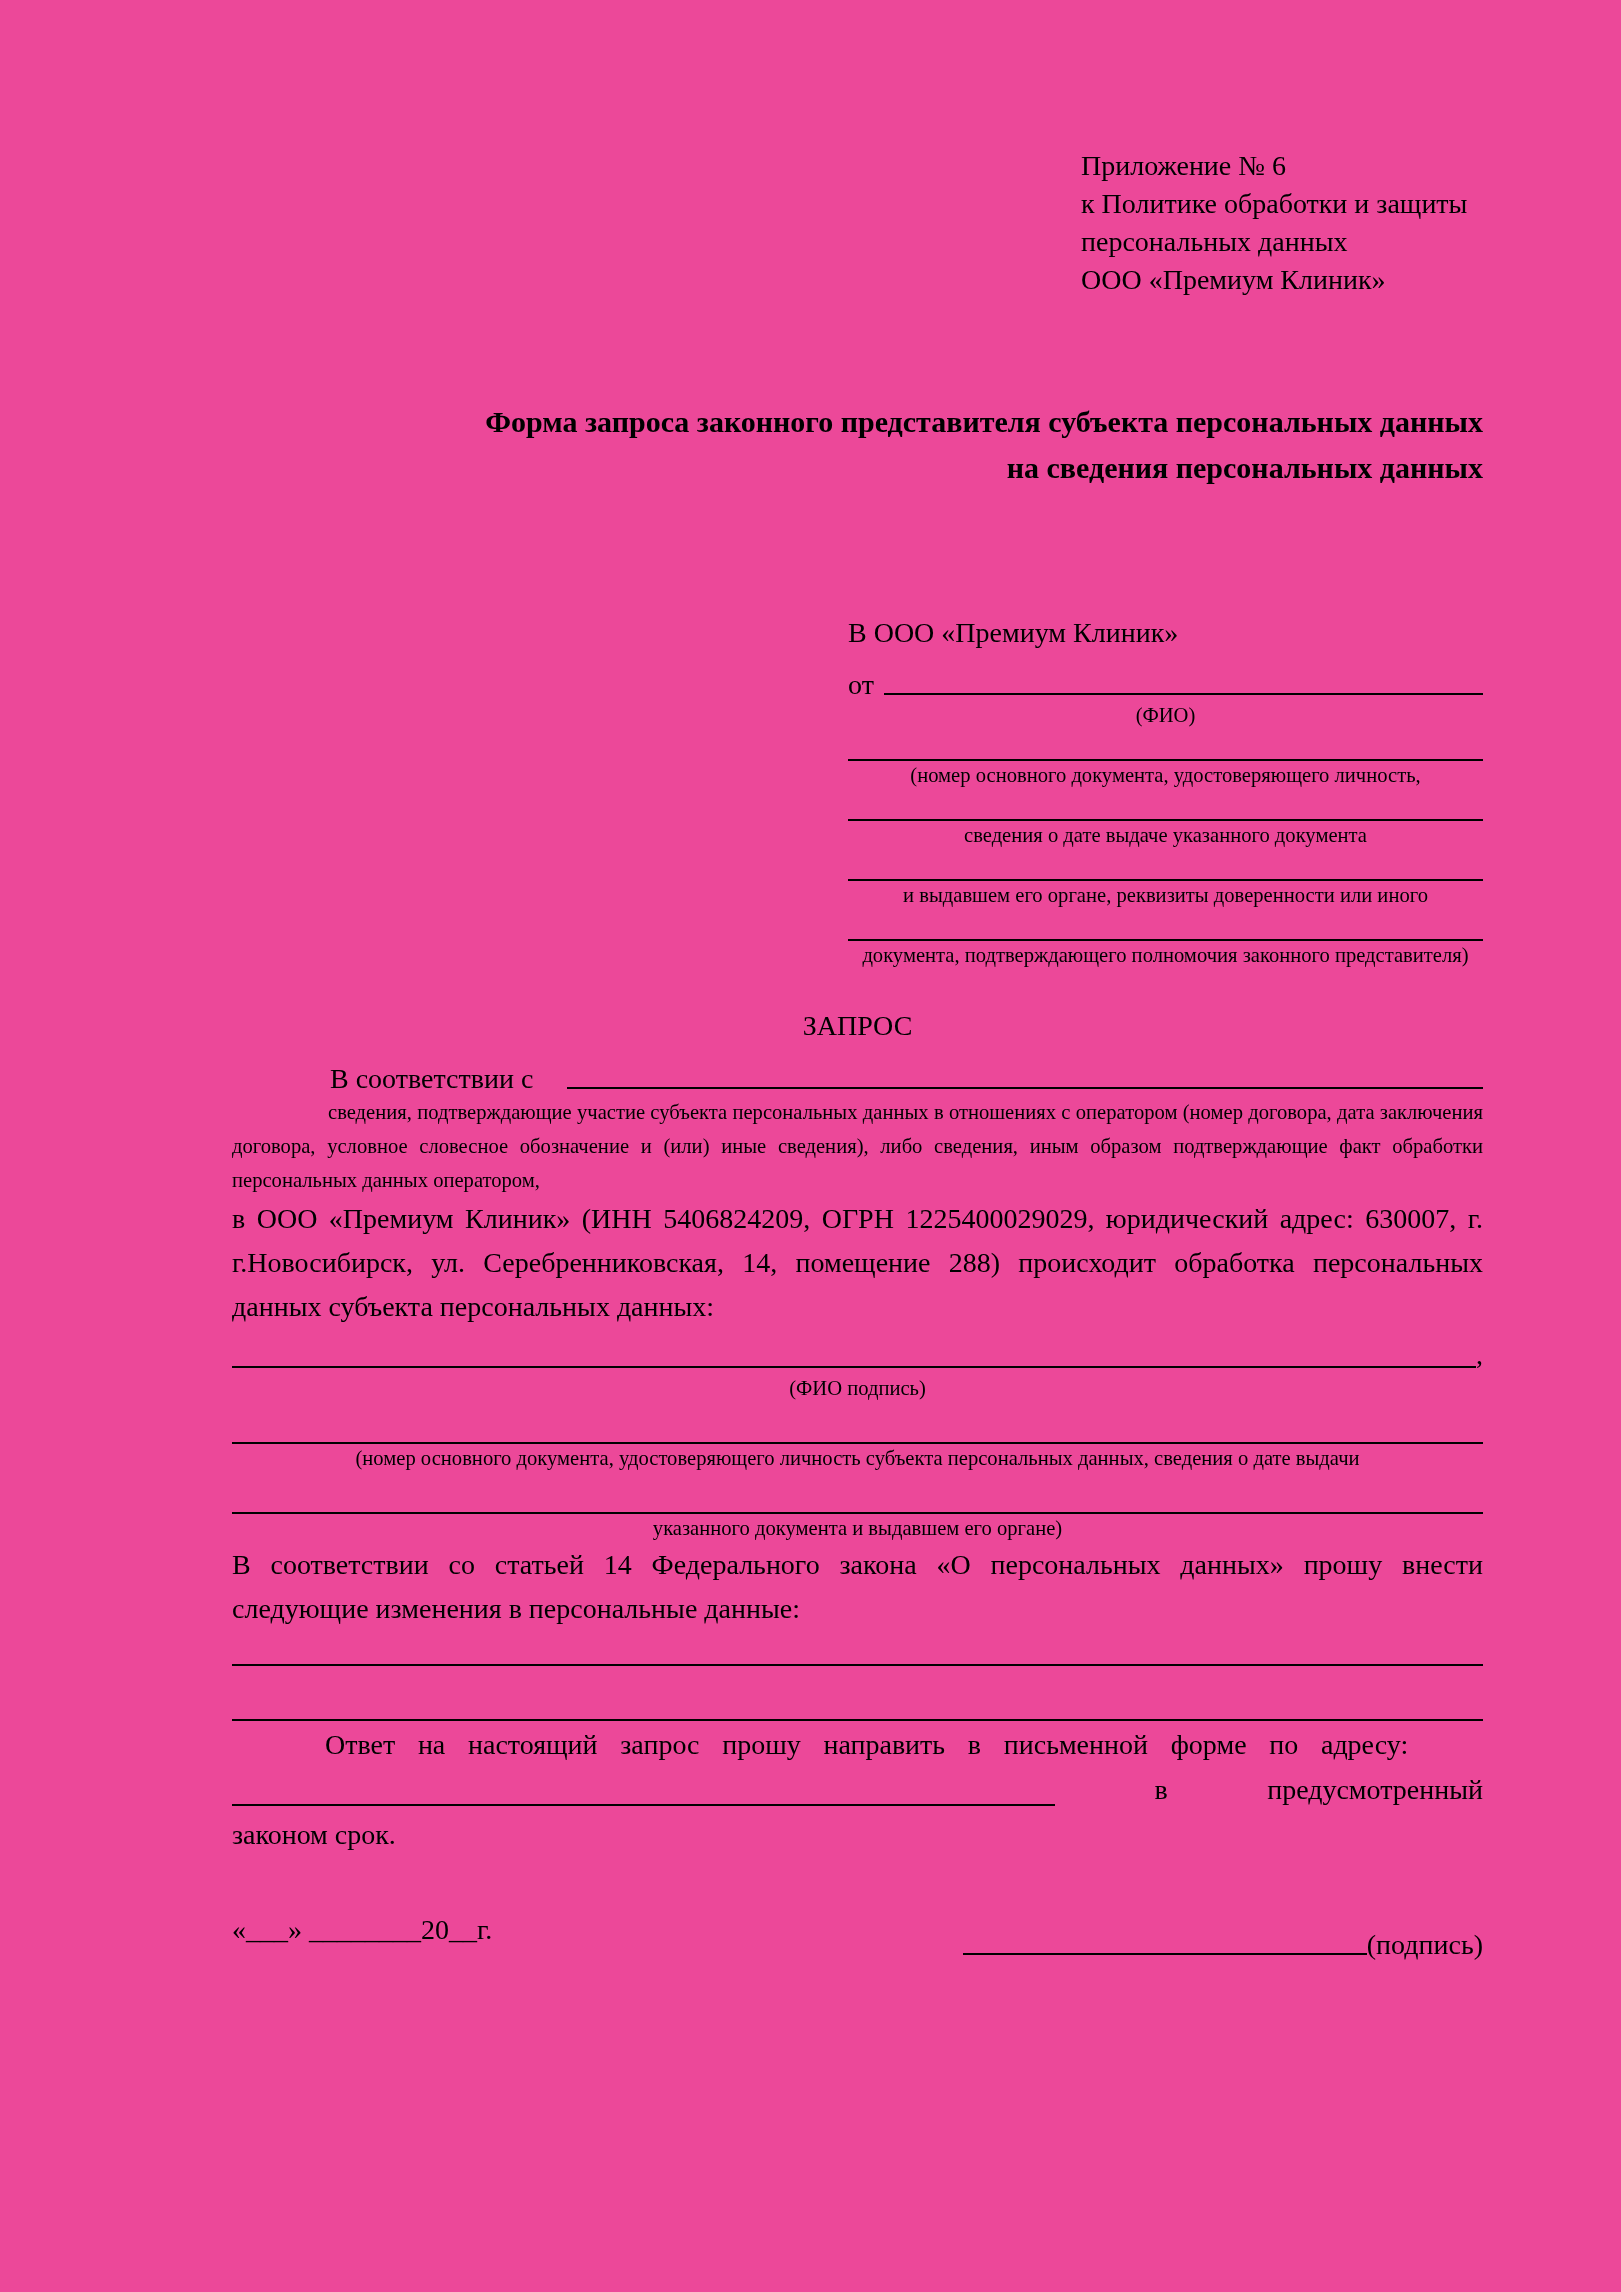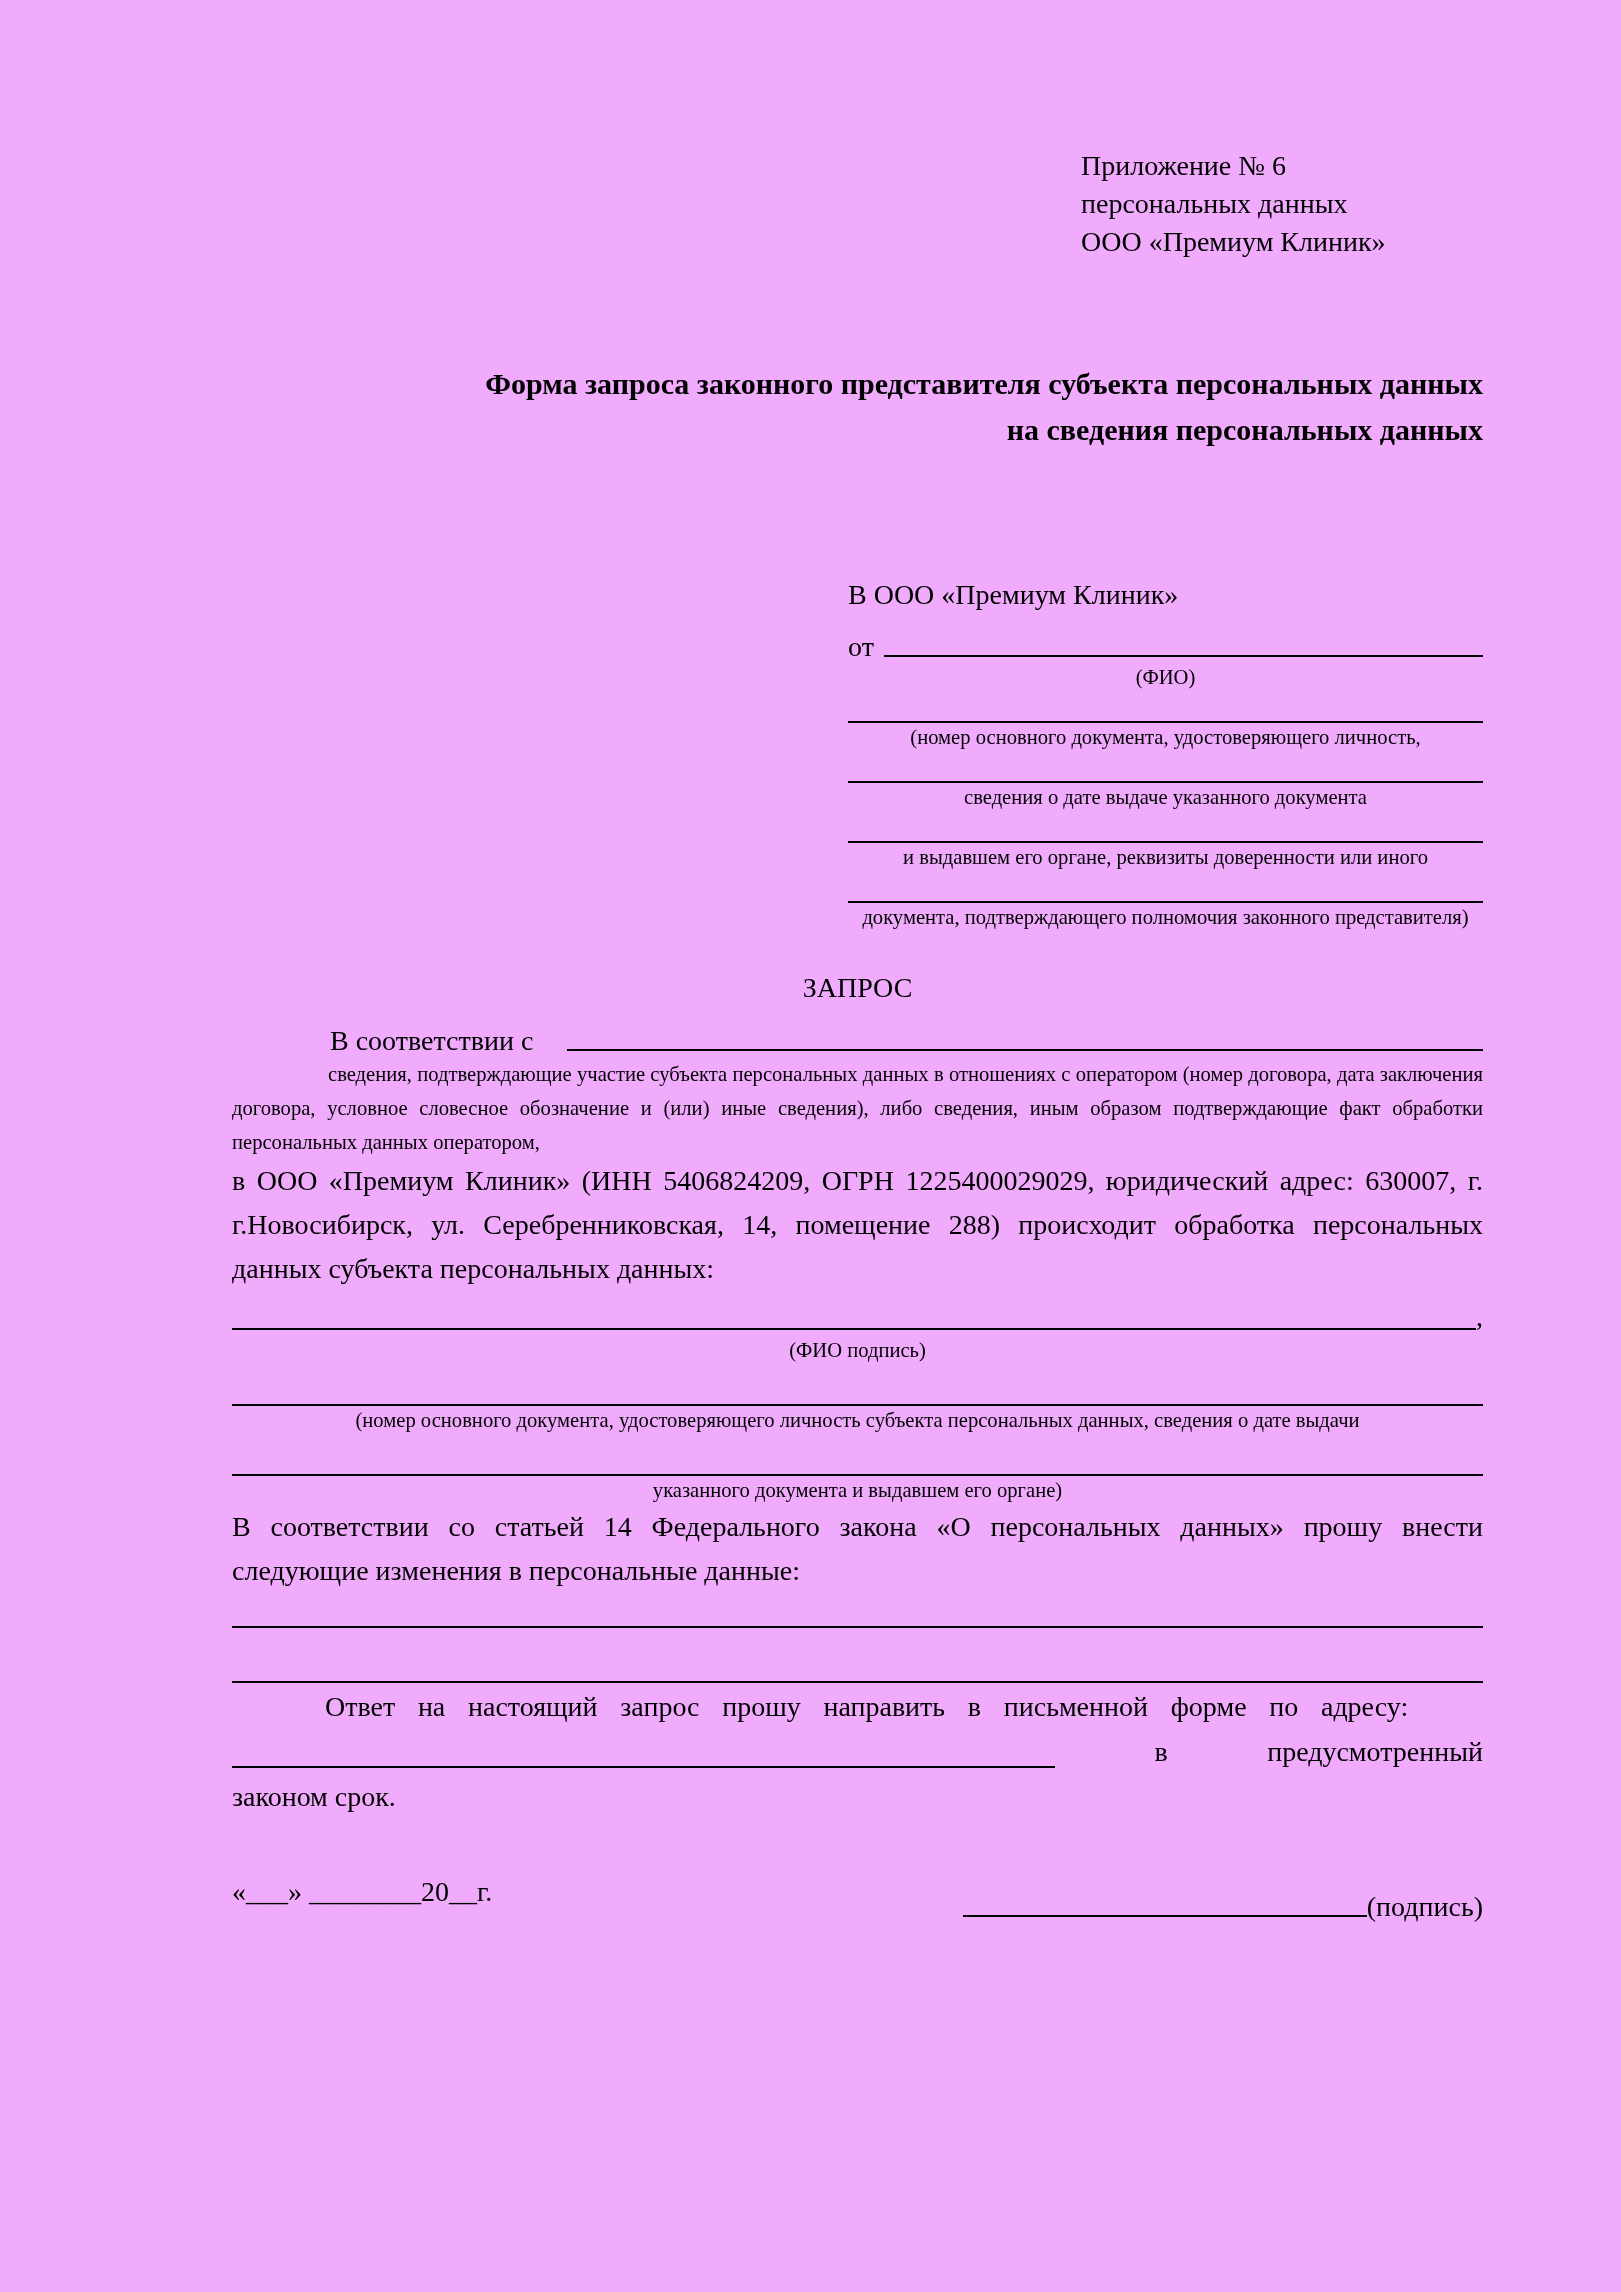--- a/index.html
+++ b/index.html
@@ -1,21 +1,21 @@
 <!DOCTYPE html>
 <html><head>
 <meta charset="utf-8">
 <style>
   html, body { margin: 0; padding: 0; background: #888; }
   .page {
     position: relative;
     width: 1621px;
     height: 2293px;
     margin: 0 auto;
-    background: #f0abfc;
+    background: #ec4899;
     color: #000000;
     box-sizing: border-box;
     padding: 147px 138px 0 232px;
     font-family: "Liberation Serif", "DejaVu Serif", serif;
     font-size: 28px;
     overflow: hidden;
   }
 
   
   .header-block {
@@ -126,20 +126,21 @@
     height: 0;
   }
 </style>
 </head>
 <body>
 
 <div class="page">
 
   <div class="header-block">
     <div>Приложение № 6</div>
+    <div>к Политике обработки и защиты</div>
     <div>персональных данных</div>
     <div>ООО «Премиум Клиник»</div>
   </div>
 
   <div class="doc-title">
     <div>Форма запроса законного представителя субъекта персональных данных</div>
     <div>на сведения персональных данных</div>
   </div>
 
   <div class="addressee">

